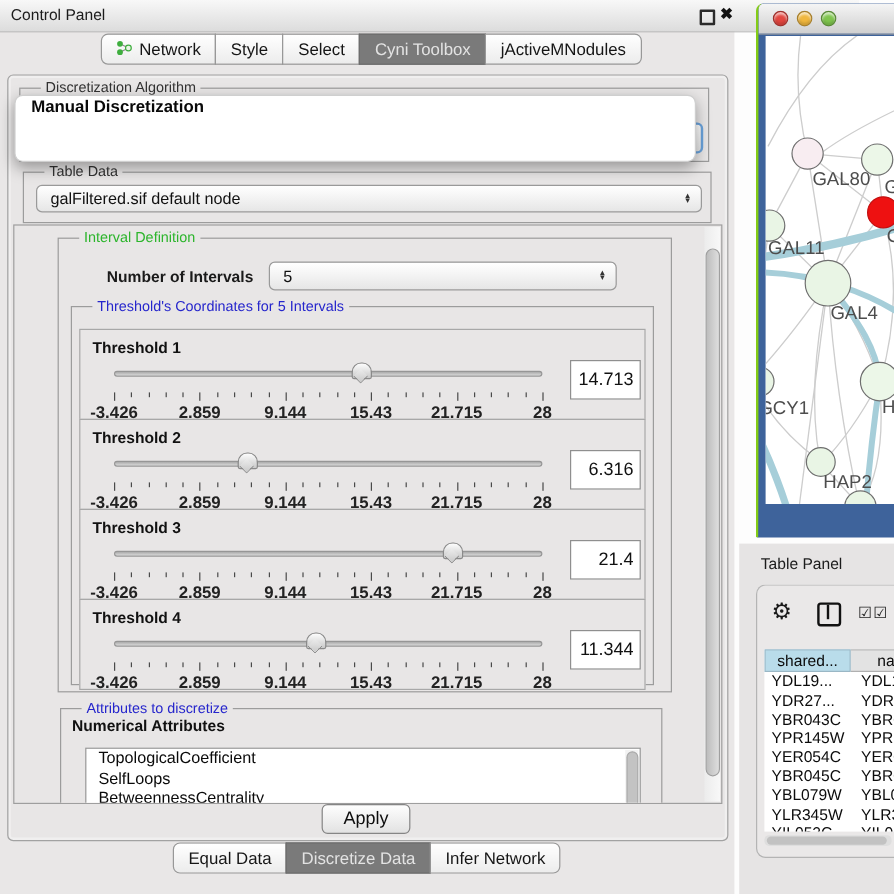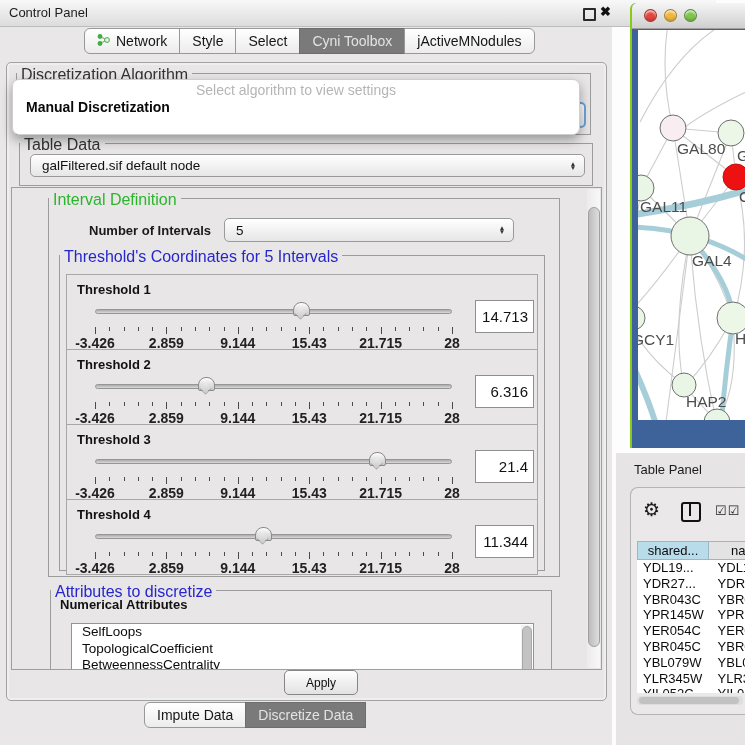--- a/index.html
+++ b/index.html
@@ -18,21 +18,21 @@
   #bottom-tabs{left:144px;top:702px;}
   .tab{border:1px solid #989898;background:linear-gradient(#ffffff,#ececec);
        padding:0 12px;font-size:14px;margin-left:-1px;display:flex;align-items:center;gap:6px;color:#161616;white-space:nowrap;}
   .tab.first{border-radius:6px 0 0 6px;margin-left:0;}
   .tab.last{border-radius:0 6px 6px 0;}
   .tab.selected{background:#7a7a7a;color:#e3e3e3;border-color:#6d6d6d;}
   
   #panel{position:absolute;left:6px;top:62px;width:599px;height:637px;border:1px solid #a2a2a2;
          border-radius:5px;background:#e8e6e6;box-shadow:inset 0 0 0 2px #f0efef;}
   .group{position:absolute;border:1px solid #9c9c9c;background:#e8e6e6;}
-  .gtitle{position:absolute;top:-8px;left:0;background:#e8e6e6;padding:0 4px;font-size:16px;}
+  .gtitle{position:absolute;top:-8px;left:17px;background:#e8e6e6;padding:0 4px;font-size:12px;}
   .gtitle.dark{color:#333;}
   .gtitle.green{color:#2cb52c;}
   .gtitle.blue{color:#2626cc;}
   
   .combo{position:absolute;border:1px solid #9a9a9a;border-radius:5px;
          background:linear-gradient(#ffffff,#e6e6e6);font-size:13.5px;color:#111;
          display:flex;align-items:center;box-sizing:border-box;}
   .combo .cv{padding-left:11px;flex:1;}
   .spin{width:14px;display:flex;flex-direction:column;align-items:center;line-height:4px;
         font-size:6.5px;color:#333;padding-right:4px;}
@@ -69,21 +69,21 @@
   .vbox{position:absolute;left:408px;top:25px;width:52px;height:31px;background:#fff;border:1px solid #8f8f8f;
         font-size:15px;text-align:right;line-height:31px;padding-right:5px;color:#111;}
   
   .attr-label{position:absolute;left:9px;top:6px;font-weight:bold;font-size:13px;color:#111;}
   #attr-list{position:absolute;left:20px;top:32px;width:461px;height:62px;background:#fff;border:1px solid #949494;overflow:hidden;}
   .attr-item{font-size:13.5px;padding-left:10px;line-height:16.5px;color:#0a0a0a;}
   #attr-vscroll{position:absolute;right:1px;top:1px;width:11px;height:60px;background:#f2f2f2;}
   #attr-vthumb{position:absolute;left:1px;top:1px;width:8px;height:56px;border-radius:5px;background:#c3c3c3;border:1px solid #a8a8a8;}
   
   #apply{position:absolute;left:261px;top:607px;width:72px;height:23px;border:1px solid #858585;border-radius:5px;
-         background:linear-gradient(#fefefe,#e2e2e2);font-size:12px;display:flex;align-items:center;justify-content:center;color:#0d0d0d;margin-left:16px;}
+         background:linear-gradient(#fefefe,#e2e2e2);font-size:15px;display:flex;align-items:center;justify-content:center;color:#0d0d0d;}
   
   #net{position:absolute;left:630px;top:3px;width:115px;height:445px;background:#3e639b;
        border-left:2px solid #84cc16;border-radius:6px 0 0 0;box-sizing:border-box;}
   #net-titlebar{position:absolute;left:0;top:0;width:113px;height:25px;
        background:linear-gradient(#f5f5f5,#cfcfcf);border-radius:5px 0 0 0;border-bottom:1px solid #9e9e9e;}
   .light{position:absolute;top:6px;width:13px;height:13px;border-radius:50%;box-shadow:inset 0 2px 2px rgba(255,255,255,.65), inset 0 -2px 2px rgba(0,0,0,.15);border:1px solid rgba(0,0,0,.3);box-sizing:border-box;}
   .light.red{left:12px;background:#e2463f;}
   .light.yellow{left:32px;background:#f0b73e;}
   .light.green{left:52px;background:#7fc54e;}
   #net-canvas{position:absolute;left:6px;top:27px;width:107px;height:390px;background:#fff;overflow:hidden;}
@@ -364,46 +364,48 @@
         </div>
       </div>
 
       <div class="group" style="left:38px;top:402px;width:500px;height:110px;">
         <span class="gtitle blue">Attributes to discretize</span>
         <span class="attr-label">Numerical Attributes</span>
         <div id="attr-list">
           <div id="attr-vscroll">
               <div id="attr-vthumb"></div>
             </div>
-        <div class="attr-item">SelfLoops</div>
-            <div class="attr-item">TopologicalCoefficient</div>
+        <div class="attr-item">TopologicalCoefficient</div>
+            <div class="attr-item">SelfLoops</div>
             <div class="attr-item">BetweennessCentrality</div>
           </div>
       </div>
 
       <div class="vscroll" style="height:479px;">
         <div class="vthumb" style="top:18px;height:438px;"></div>
       </div>
     </div>
 
     <div id="apply">Apply</div>
   </div>
 
   <div id="bottom-tabs" class="tabstrip">
     <div class="tab first">
-        <span>Impute Data</span>
+        <span>Equal Data</span>
       </div>
     <div class="tab selected">
         <span>Discretize Data</span>
       </div>
+    <div class="tab last">
+        <span>Infer Network</span>
+      </div>
   </div>
 </div>
 
 <div id="popup">
-  <div class="popup-prompt">Select algorithm to view settings</div>
   <div class="popup-item bold">Manual Discretization</div>
 </div>
 
 <div id="net">
   <div id="net-titlebar">
     <span class="light red"></span>
     <span class="light yellow"></span>
     <span class="light green"></span>
   </div>
   <div id="net-canvas">

